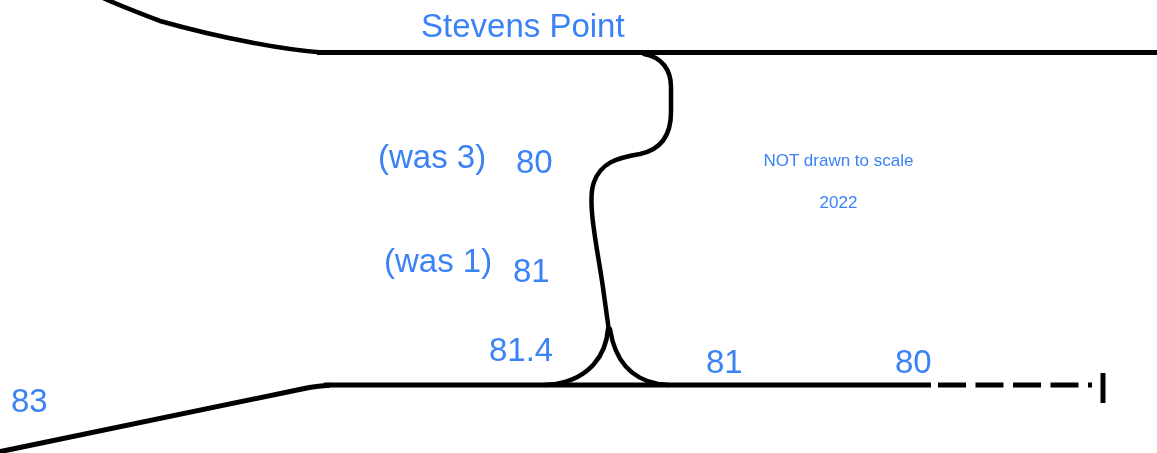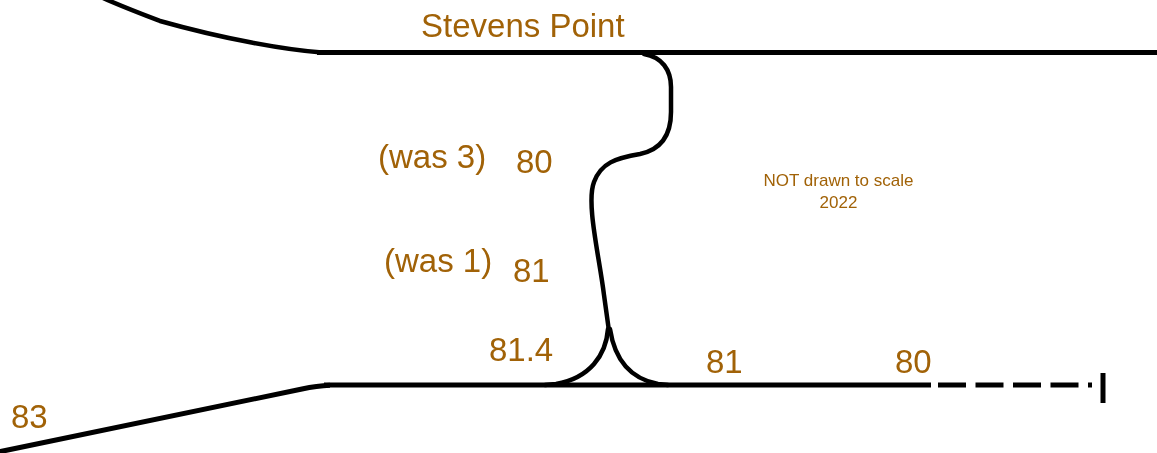--- a/index.html
+++ b/index.html
@@ -17,21 +17,21 @@
   }
   .roads-svg {
     position: absolute;
     left: 0;
     top: 0;
     width: 1157px;
     height: 453px;
   }
   .lbl {
     position: absolute;
-    color: #a16207;
+    color: #3b82f6;
     line-height: 1;
     white-space: nowrap;
     font-family: "Liberation Sans", sans-serif;
   }
   .big   { font-size: 33px; }
   .small { font-size: 17px; }
   .note  { left: 736px; width: 205px; text-align: center; }
 </style>
 </head>
 <body>
@@ -63,18 +63,18 @@
 
   <div class="lbl big" style="left:378px; top:140px;">(was 3)</div>
   <div class="lbl big" style="left:516px; top:145px;">80</div>
 
   <div class="lbl big" style="left:384px; top:244px;">(was 1)</div>
   <div class="lbl big" style="left:513px; top:254px;">81</div>
 
   <div class="lbl big" style="left:489px; top:333px;text-align:right;">81.4</div>
   <div class="lbl big" style="left:706px; top:345px;">81</div>
   <div class="lbl big" style="left:895px; top:345px;">80</div>
-  <div class="lbl big" style="left:11px; top:400px;">83</div>
+  <div class="lbl big" style="left:11px; top:384px;">83</div>
 
-  <div class="lbl small note" style="top:152px;margin-top:20px;">NOT drawn to scale</div>
+  <div class="lbl small note" style="top:152px;">NOT drawn to scale</div>
   <div class="lbl small note" style="top:194px;">2022</div>
 
 </div>
 
 </body></html>

